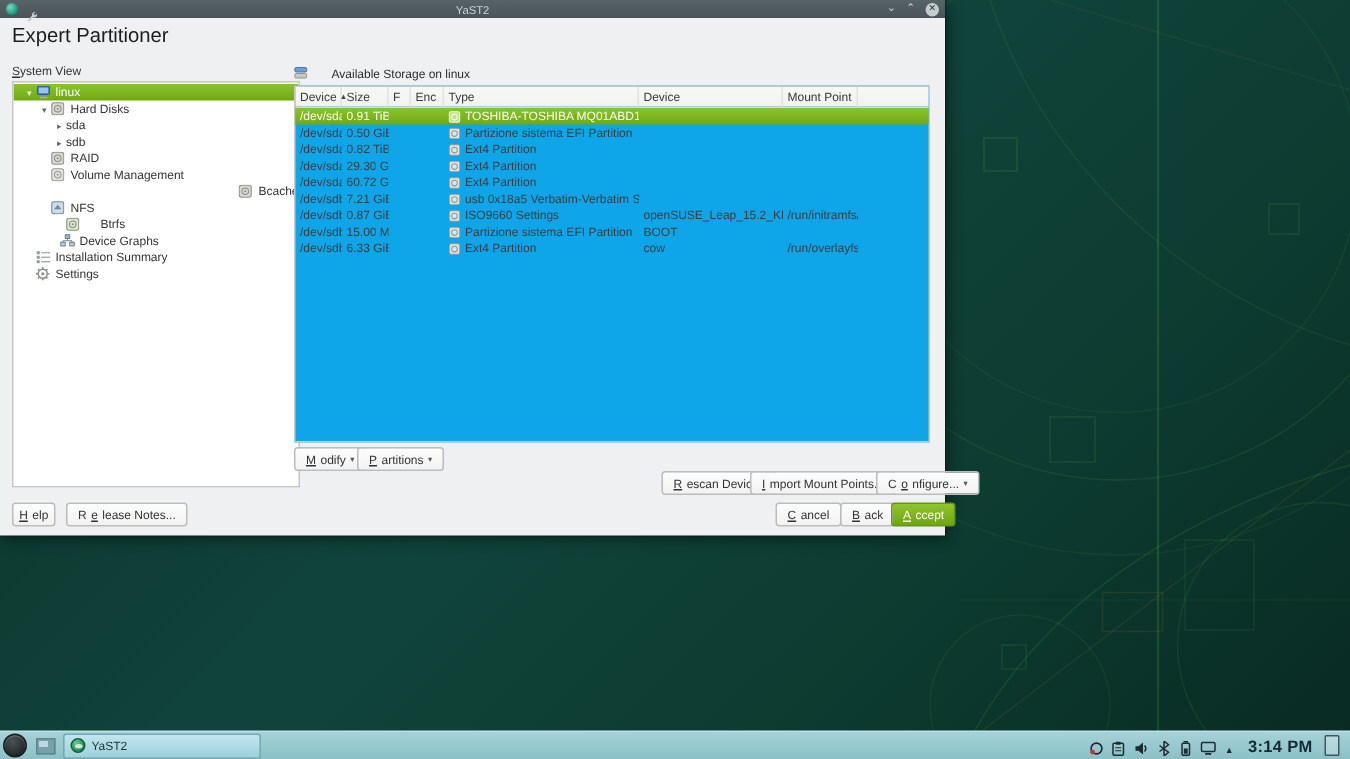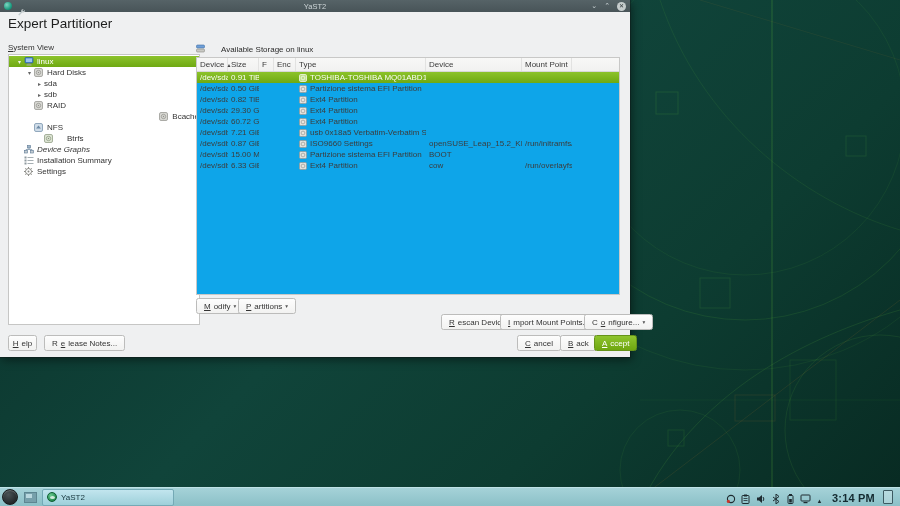--- a/index.html
+++ b/index.html
@@ -172,20 +172,31 @@
           <span class="arrow"></span>
           <span class="ticon">
             <svg width="9" height="9" viewBox="0 0 9 9">
               <rect x=".5" y=".5" width="8" height="8" rx="1.5" fill="#d8d8d3" stroke="#8f8f8a" stroke-width=".7"></rect>
               <circle cx="4.5" cy="4.5" r="2.2" fill="none" stroke="#8f8f8a" stroke-width=".7"></circle>
               <circle cx="4.5" cy="4.5" r=".7" fill="#8f8f8a"></circle>
             </svg>
           </span>
           <span class="tlabel">RAID</span>
         </div>
+        <div class="titem" style="padding-left: 16px;">
+          <span class="arrow"></span>
+          <span class="ticon">
+            <svg width="9" height="9" viewBox="0 0 9 9">
+              <rect x=".5" y=".5" width="8" height="8" rx="1.5" fill="#e2e2dd" stroke="#9a9a95" stroke-width=".7"></rect>
+              <circle cx="4.5" cy="4.5" r="2.2" fill="none" stroke="#9a9a95" stroke-width=".7"></circle>
+              <circle cx="4.5" cy="4.5" r=".7" fill="#9a9a95"></circle>
+            </svg>
+          </span>
+          <span class="tlabel">Volume Management</span>
+        </div>
         <div class="titem" style="padding-left: 16px; justify-content: flex-end;">
           <span class="arrow"></span>
           <span class="ticon">
             <svg width="9" height="9" viewBox="0 0 9 9">
               <rect x=".5" y=".5" width="8" height="8" rx="1.5" fill="#d8d8d3" stroke="#8f8f8a" stroke-width=".7"></rect>
               <circle cx="4.5" cy="4.5" r="2.2" fill="none" stroke="#8f8f8a" stroke-width=".7"></circle>
               <circle cx="4.5" cy="4.5" r=".7" fill="#8f8f8a"></circle>
             </svg>
           </span>
           <span class="tlabel">Bcache</span>
@@ -204,21 +215,21 @@
           <span class="arrow"></span>
           <span class="ticon">
             <svg width="9" height="9" viewBox="0 0 9 9">
               <rect x=".5" y=".5" width="8" height="8" rx="1.5" fill="#dde4d4" stroke="#86957a" stroke-width=".7"></rect>
               <circle cx="4.5" cy="4.5" r="2.2" fill="none" stroke="#86957a" stroke-width=".7"></circle>
               <circle cx="4.5" cy="4.5" r=".7" fill="#86957a"></circle>
             </svg>
           </span>
           <span class="tlabel">Btrfs</span>
         </div>
-        <div class="titem" style="padding-left: 6px; font-style: italic;">
+        <div class="titem" style="padding-left: 22px;">
           <span class="arrow"></span>
           <span class="ticon">
             <svg width="10" height="9" viewBox="0 0 10 9">
               <rect x="3.5" y=".5" width="3" height="2.5" fill="#9fb6c9" stroke="#5d7893" stroke-width=".6"></rect>
               <rect x=".5" y="5.5" width="3" height="2.5" fill="#c5ccd2" stroke="#5d7893" stroke-width=".6"></rect>
               <rect x="6.5" y="5.5" width="3" height="2.5" fill="#c5ccd2" stroke="#5d7893" stroke-width=".6"></rect>
               <path d="M5 3v1.5M2 5.5V4.5h6v1" fill="none" stroke="#5d7893" stroke-width=".6"></path>
             </svg>
           </span>
           <span class="tlabel">Device Graphs</span>

